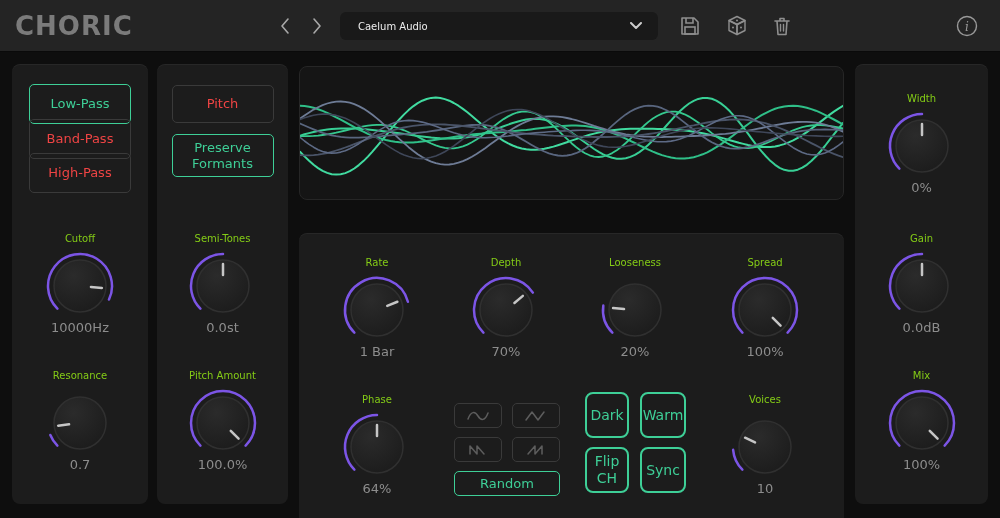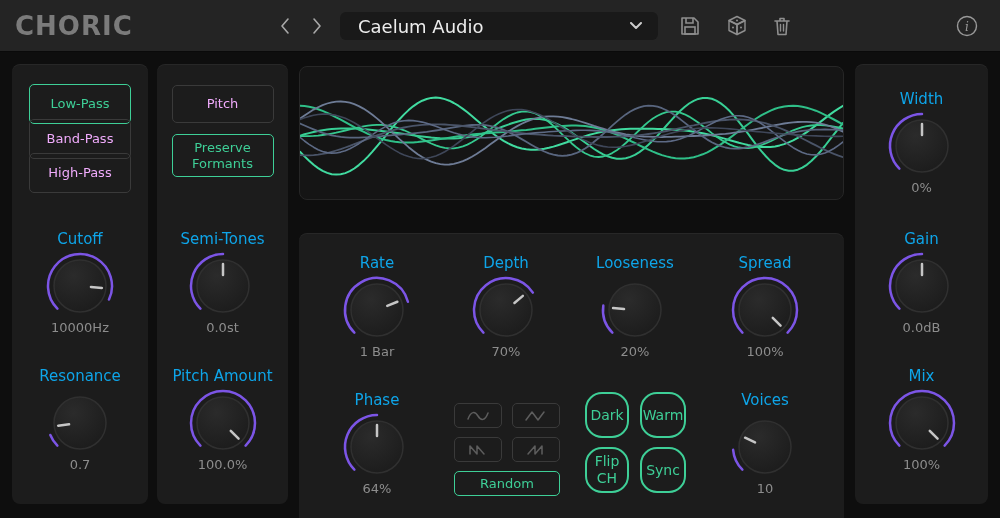--- a/index.html
+++ b/index.html
@@ -6,45 +6,45 @@
   html,body { background:#0d0d0d; }
   body { font-family:"DejaVu Sans","Liberation Sans",sans-serif; }
   .app { position:relative; width:1000px; height:518px; background:#0e0e0e; overflow:hidden; }
 
   
   .topbar { position:absolute; left:0; top:0; width:1000px; height:52px; background:#242424; border-bottom:1px solid #0a0a0a; }
   .logo { position:absolute; left:15px; top:11px; font-size:26px; font-weight:bold; letter-spacing:1px; color:#7b7b7b; }
   .nav-arrow { position:absolute; top:14px; width:24px; height:24px; background:none; border:none; cursor:pointer; }
   .nav-prev { left:274px; } .nav-next { left:304px; }
   .preset-box { position:absolute; left:340px; top:12px; width:318px; height:28px; background:#191919; border-radius:6px; display:flex; align-items:center; cursor:pointer; }
-  .preset-name { color:#ededed; font-size:18px; padding-left:18px; flex:1; }
+  .preset-name { color:#ededed; font-size:10px; padding-left:18px; flex:1; }
   .preset-chevron { margin-right:16px; }
   .icon-btn { position:absolute; top:14px; width:24px; height:24px; background:none; border:none; cursor:pointer; padding:0; }
   .save-btn { left:678px; } .dice-btn { left:725px; } .trash-btn { left:770px; }
   .info-btn { left:955px; }
 
   
   .panel { position:absolute; background:#1c1c1c; border-radius:8px; box-shadow:inset 0 1px 0 rgba(255,255,255,0.05); }
   .panel-filter { left:12px;  top:64px; width:136px; height:440px; }
   .panel-pitch  { left:157px; top:64px; width:131px; height:440px; }
   .panel-viz    { left:299px; top:66px; width:545px; height:134px; background:#151515; border:1px solid #262626; box-shadow:none; }
   .panel-main   { left:299px; top:209px; width:545px; height:295px;margin-top:24px; }
   .panel-right  { left:855px; top:64px; width:133px; height:440px; }
 
   
-  .btn { position:absolute; background:transparent; border:1.5px solid #3a3a3a; border-radius:5px; color:#f0abfc;
+  .btn { position:absolute; background:transparent; border:1.5px solid #3a3a3a; border-radius:5px; color:#ef4444;
          font-size:13px; font-family:inherit; display:flex; align-items:center; justify-content:center; cursor:pointer; text-align:center; line-height:1.2; }
   .btn.active { border-color:var(--green); color:var(--green); }
   .mode-btn { left:50%; transform:translateX(-50%); width:102px; height:40px; }
-  .square-btn { border-width:2px; border-radius:17px; font-size:14px; }
+  .square-btn { border-width:2px; border-radius:8px; font-size:14px; }
 
   
   .knob-group { position:absolute; width:110px; display:flex; flex-direction:column; align-items:center; }
   .knob-group.centered { left:50%; transform:translateX(-50%); }
-  .knob-label { font-size:15px; color:#0ea5e9; height:20px; line-height:20px; white-space:nowrap; }
+  .knob-label { font-size:10px; color:#84cc16; height:20px; line-height:20px; white-space:nowrap; }
   .knob { width:78px; height:78px; margin:-2px 0; cursor:pointer; }
   .knob-value { font-size:13px; color:#8d8d8d; margin-top:-3px; white-space:nowrap; }
 
   .shape-btn { width:48px; height:25px; }
   .shape-btn svg { display:block; }
 </style>
 </head>
 <body>
 
 <svg width="0" height="0" style="position:absolute">

